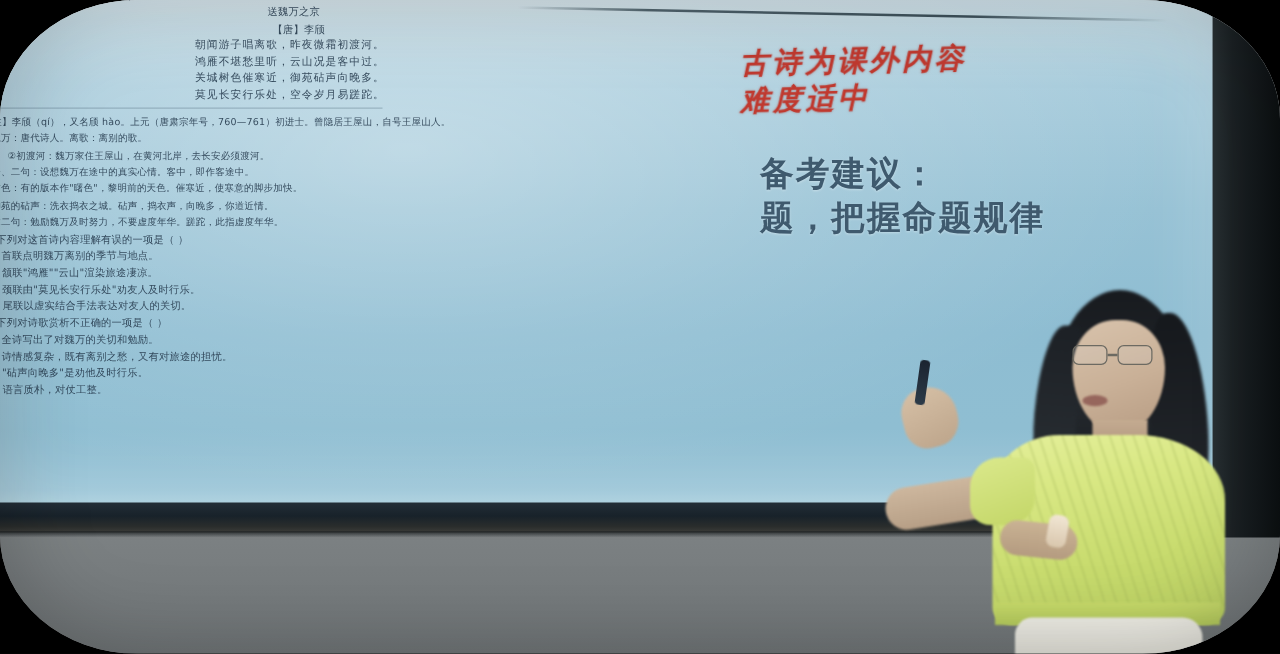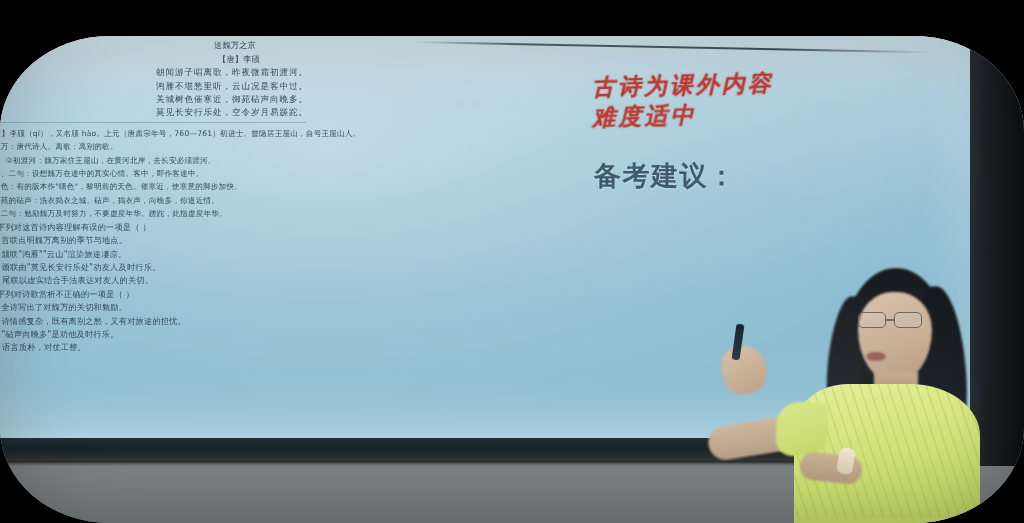--- a/index.html
+++ b/index.html
@@ -9,21 +9,20 @@
     position:relative;width:1024px;height:523px;overflow:hidden;
     background:#000;
     font-family:"DejaVu Sans","Liberation Sans",sans-serif;
   }
   
   #frame{
     position:absolute;inset:0;
     border-radius:110px/95px;
     overflow:hidden;
     background:#6f6f6f;
-    margin-top:36px;
   }
   
   .wall{
     position:absolute;left:0;top:0;width:1024px;height:523px;
     background:
       linear-gradient(180deg,#9fa4a6 0%, #8d9395 42%, #84898b 70%, #6f7476 100%);
   }
   
   .dark-right{
     position:absolute;left:966px;top:0;width:58px;height:430px;
@@ -95,21 +94,21 @@
     font-family:"DejaVu Serif","Liberation Serif",serif;
     font-size:23px;line-height:30px;font-weight:700;
     font-style:italic;
     letter-spacing:3px;
     text-shadow:0 0 2px rgba(160,50,40,.55);
     filter:blur(.35px);
     transform:rotate(-1.4deg);
   }
   
   .blue-note{
-    position:absolute;left:600px;top:126px;
+    position:absolute;left:614px;top:126px;
     color:#3f5a6e;
     font-family:"DejaVu Sans","Liberation Sans",sans-serif;
     font-size:27px;line-height:35px;font-weight:700;
     letter-spacing:1.5px;
     text-shadow:0 1px 2px rgba(255,255,255,.35);
     filter:blur(.25px);
   }
   
   .teacher{position:absolute;left:770px;top:232px;width:210px;height:291px;}
   .hair-back{
@@ -273,20 +272,21 @@
         <div class="ln q opt">D. 语言质朴，对仗工整。</div>
       </div>
 
       <div class="red-note">
         <div>古诗为课外内容</div>
         <div>难度适中</div>
       </div>
 
       <div class="blue-note">
         <div>备考建议：</div>
+        <div>题，把握命题规律</div>
       </div>
     </div>
 
     <div class="screen-frame-bottom"></div>
 
     <div class="teacher">
       <div class="hair-back"></div>
       <div class="hair-left"></div>
       <div class="hair-right"></div>
       <div class="face"></div>

